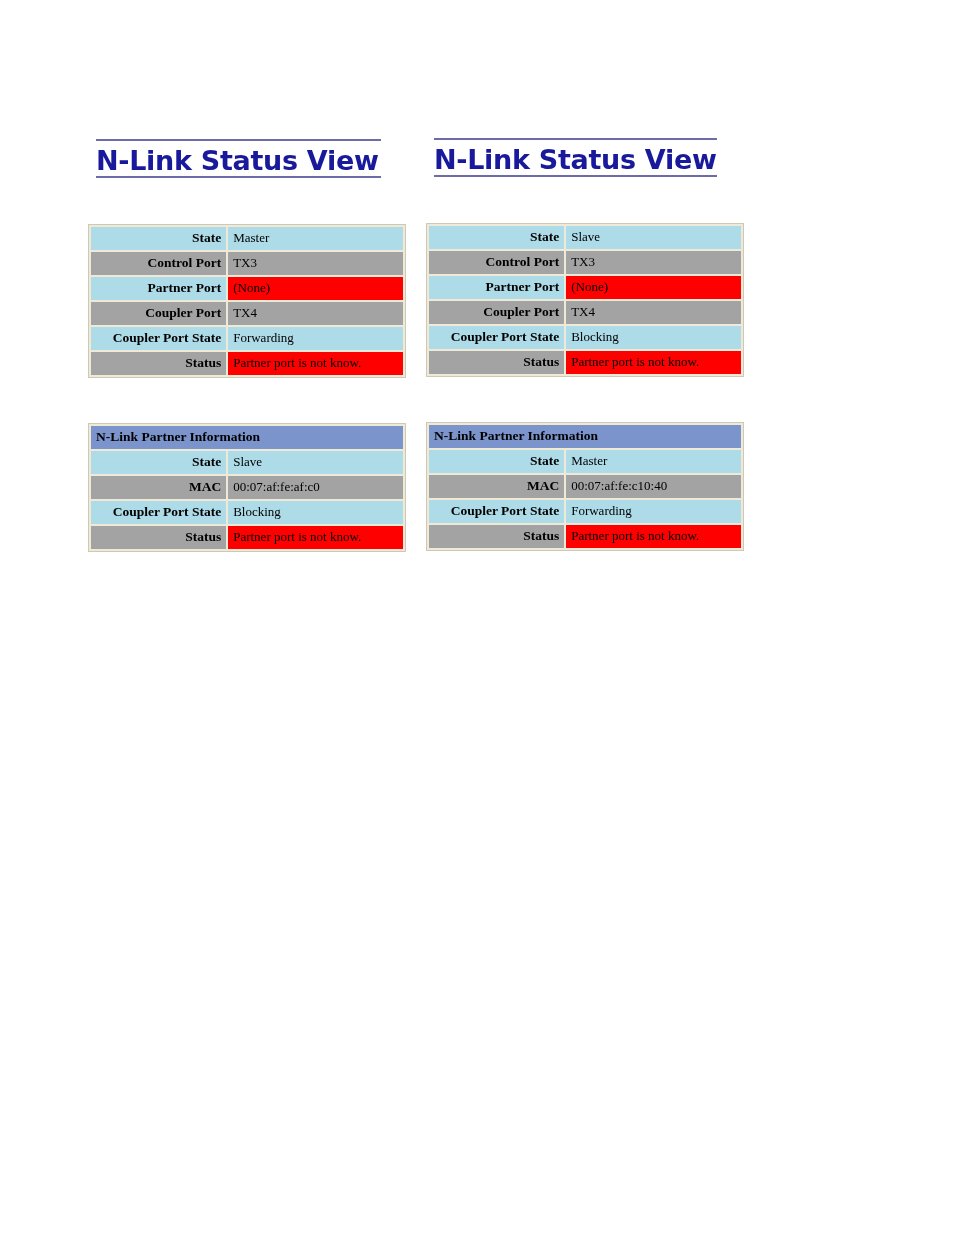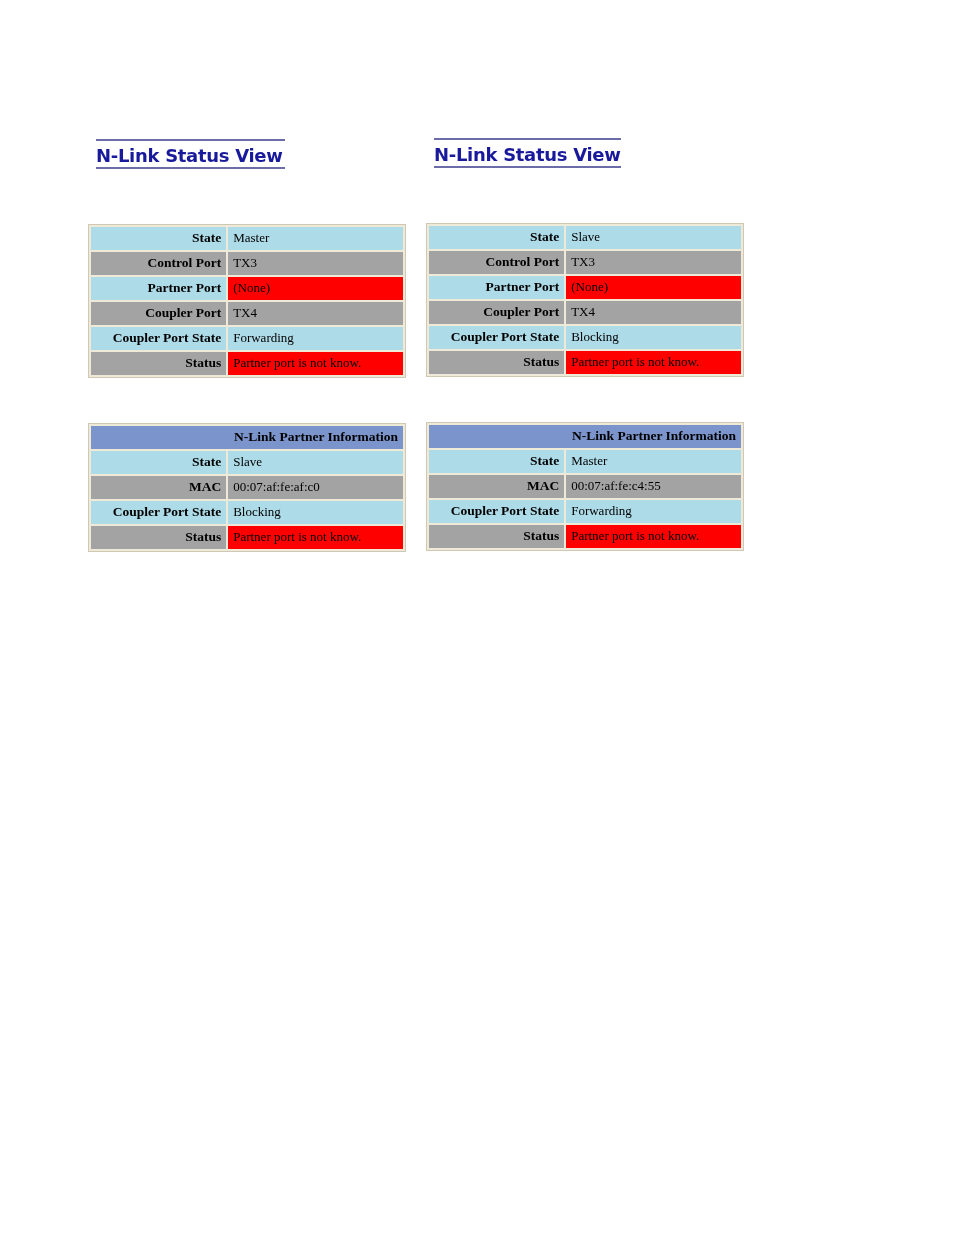--- a/index.html
+++ b/index.html
@@ -19,21 +19,21 @@
     position: absolute;
     top: 0;
     width: 340px;
   }
   .panel-left  { left: 82px; }
   .panel-right { left: 420px; }
 
   
   .view-title {
     font-family: "DejaVu Sans", "Liberation Sans", sans-serif;
-    font-size: 18px;
+    font-size: 27px;
     font-weight: bold;
     color: #19199c;
     letter-spacing: -0.3px;
     white-space: nowrap;
     border-top: 2px solid #6c6ca8;
     border-bottom: 2px solid #6c6ca8;
     display: inline-block;
     padding: 6px 0 1px 0;
     line-height: 1.05;
   }
@@ -71,21 +71,21 @@
     font-size: 13px;
   }
 
   .row-a  { background: #addbe8; padding-left: 26px; }   
   .row-b  { background: #a3a3a3; }   
   .alert  { background: #ff0000; }
 
   .tbl-head {
     background: #7b95cc;
     font-weight: bold;
-    text-align: right;
+    text-align: left;
     font-size: 13.5px;
     height: 23px;
   }
 
   
   .tbl-status-left   { position: absolute; top: 224px; left: 6px; width: 318px; }
   .tbl-status-right  { position: absolute; top: 223px; left: 6px; width: 318px; }
   .tbl-partner-left  { position: absolute; top: 423px; left: 6px; width: 318px; }
   .tbl-partner-right { position: absolute; top: 422px; left: 6px; width: 318px; }
 </style>
@@ -207,21 +207,21 @@
     <tbody>
       <tr>
         <td class="tbl-head" colspan="2">N-Link Partner Information</td>
       </tr>
       <tr class="row-a">
         <td class="lbl">State</td>
         <td class="val">Master</td>
       </tr>
       <tr class="row-b">
         <td class="lbl">MAC</td>
-        <td class="val">00:07:af:fe:c4:55</td>
+        <td class="val">00:07:af:fe:c10:40</td>
       </tr>
       <tr class="row-a">
         <td class="lbl">Coupler Port State</td>
         <td class="val">Forwarding</td>
       </tr>
       <tr class="row-b">
         <td class="lbl">Status</td>
         <td class="val alert">Partner port is not know.</td>
       </tr>
     </tbody>

